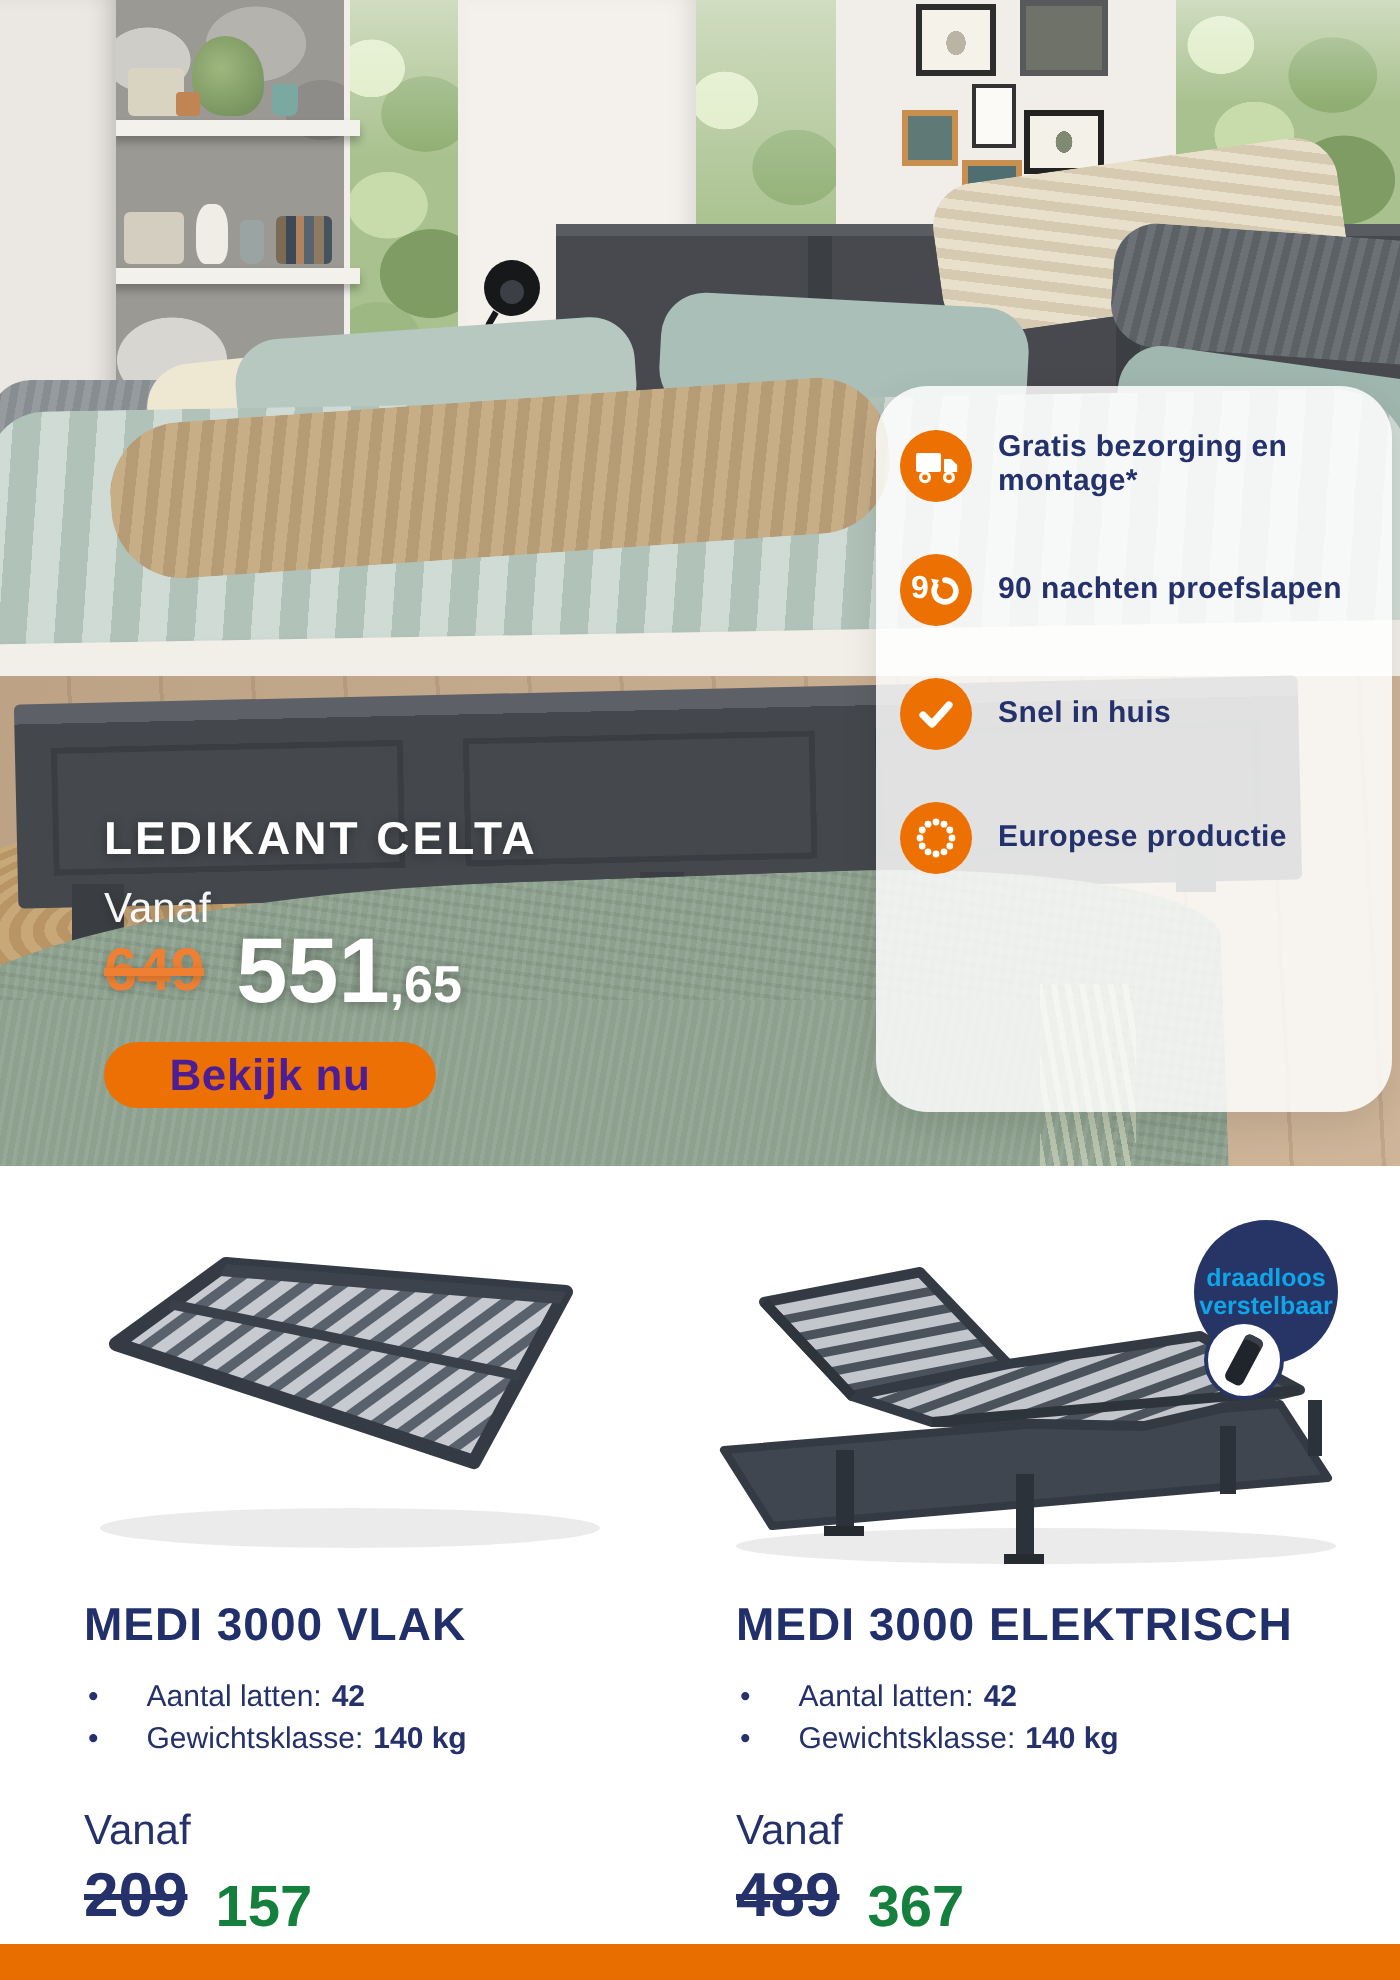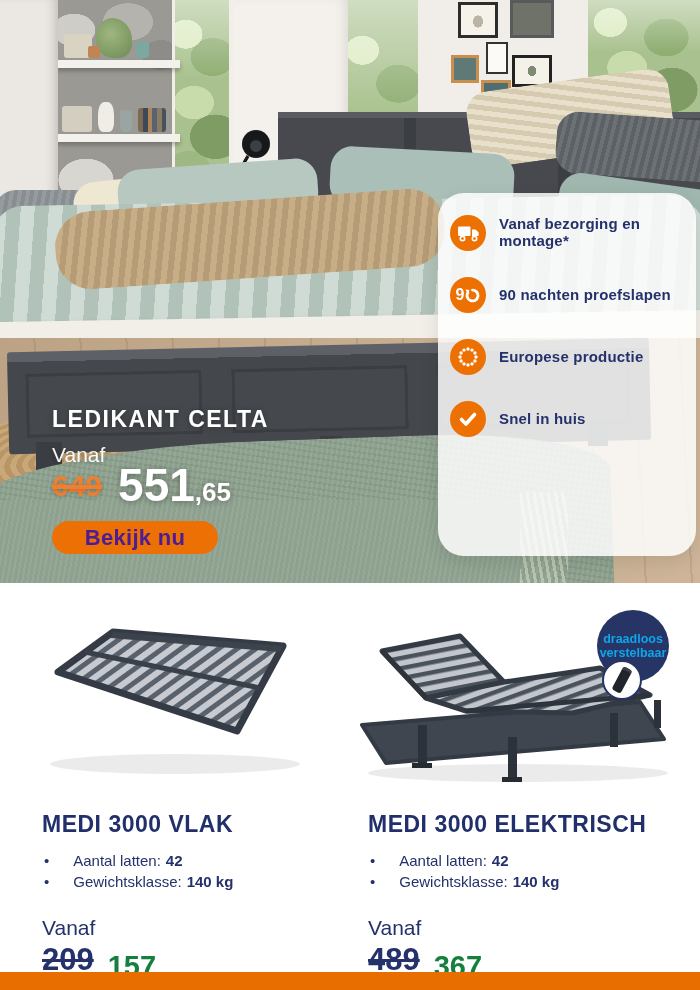--- a/index.html
+++ b/index.html
@@ -149,21 +149,21 @@
   .products { position:absolute; left:0; top:583px; width:700px; height:389px; background:#fff; }
   .prod-img { position:absolute; }
   .badge { position:absolute; left:597px; top:27px; width:72px; height:72px; border-radius:50%;
      background:#273566; color:#0ea5e9; font-weight:bold; font-size:12.5px; line-height:1.15; text-align:center;
      display:flex; align-items:center; justify-content:center; padding:0 6px; }
   .badge-sub { position:absolute; left:602px; top:77px; width:40px; height:40px; border-radius:50%;
      background:#fff; border:2px solid #273566; display:flex; align-items:center; justify-content:center; }
   .remote { width:10px; height:26px; background:#20242b; border-radius:3px; transform:rotate(28deg);
      box-shadow:inset 0 3px 0 #3a4049; }
 
-  .prod-col { position:absolute; top:228px; width:320px; }
+  .prod-col { position:absolute; top:216px; width:320px; }
   .prod-col.left  { left:42px; }
   .prod-col.right { left:368px; }
   .prod-title { color:#21306B; font-weight:bold; font-size:23px; letter-spacing:.5px; margin-bottom:14px; }
   .spec-row { display:flex; align-items:baseline; color:#25316B; font-size:15px; margin-bottom:4px; }
   .spec-row::before { content:"•"; margin-right:24px; margin-left:2px; font-size:15px; }
   .spec-label { margin-right:5px; }
   .spec-value { font-weight:bold; }
   .prod-vanaf { color:#25316B; font-size:21px; margin-top:26px; }
   .prod-prices { display:flex; align-items:flex-end; margin-top:2px; }
   .prod-old { color:#25316B; font-weight:bold; font-size:31px; text-decoration:line-through;
@@ -246,58 +246,58 @@
     <div class="usp-card">
       <div class="usp-row">
         <span class="usp-ic">
           <svg width="23" height="17" viewBox="0 0 23 17">
             <rect x="1" y="1.5" width="12.5" height="9.5" rx="1" fill="#fff"></rect>
             <path d="M15 4.5h3.6l3 3v3.5H15z" fill="#fff"></path>
             <circle cx="5.5" cy="13.6" r="2.2" fill="#ED7102" stroke="#fff" stroke-width="1.6"></circle>
             <circle cx="17.5" cy="13.6" r="2.2" fill="#ED7102" stroke="#fff" stroke-width="1.6"></circle>
           </svg>
         </span>
-        <span class="usp-label">Vanaf bezorging en montage*</span>
+        <span class="usp-label">Gratis bezorging en montage*</span>
       </div>
       <div class="usp-row">
         <span class="usp-ic">
           <span class="n90">9</span>
           <svg width="15" height="15" viewBox="0 0 16 16">
             <path d="M8 2.2 a5.8 5.8 0 1 1 -5 2.9" fill="none" stroke="#fff" stroke-width="3" stroke-linecap="round"></path>
             <path d="M0.5 1.5 l4.4 0.6 -2.3 3.8 z" fill="#fff"></path>
           </svg>
         </span>
         <span class="usp-label">90 nachten proefslapen</span>
+      </div>
+      <div class="usp-row">
+        <span class="usp-ic">
+          <svg width="20" height="20" viewBox="0 0 20 20">
+            <path d="M3.5 10.5 L8 15 L16.5 5.5" stroke="#fff" stroke-width="3.6" fill="none" stroke-linecap="round" stroke-linejoin="round"></path>
+          </svg>
+        </span>
+        <span class="usp-label">Snel in huis</span>
       </div>
       <div class="usp-row">
         <span class="usp-ic">
           <svg width="22" height="22" viewBox="0 0 22 22">
             <circle cx="19" cy="11" r="1.7" fill="#fff"></circle>
               <circle cx="17.9" cy="15" r="1.7" fill="#fff"></circle>
             <circle cx="15" cy="17.9" r="1.7" fill="#fff"></circle>
               <circle cx="11" cy="19" r="1.7" fill="#fff"></circle>
             <circle cx="7" cy="17.9" r="1.7" fill="#fff"></circle>
               <circle cx="4.1" cy="15" r="1.7" fill="#fff"></circle>
             <circle cx="3" cy="11" r="1.7" fill="#fff"></circle>
               <circle cx="4.1" cy="7" r="1.7" fill="#fff"></circle>
             <circle cx="7" cy="4.1" r="1.7" fill="#fff"></circle>
               <circle cx="11" cy="3" r="1.7" fill="#fff"></circle>
             <circle cx="15" cy="4.1" r="1.7" fill="#fff"></circle>
               <circle cx="17.9" cy="7" r="1.7" fill="#fff"></circle>
           </svg>
         </span>
         <span class="usp-label">Europese productie</span>
-      </div>
-      <div class="usp-row">
-        <span class="usp-ic">
-          <svg width="20" height="20" viewBox="0 0 20 20">
-            <path d="M3.5 10.5 L8 15 L16.5 5.5" stroke="#fff" stroke-width="3.6" fill="none" stroke-linecap="round" stroke-linejoin="round"></path>
-          </svg>
-        </span>
-        <span class="usp-label">Snel in huis</span>
       </div>
     </div>
 
     <h1 class="hero-title">LEDIKANT CELTA</h1>
     <div class="hero-vanaf">Vanaf</div>
     <div class="hero-prices">
       <span class="hero-old">649</span>
       <span class="hero-new"><span>551</span><span class="hero-dec">,65</span></span>
     </div>
     <button class="cta">Bekijk nu</button>

